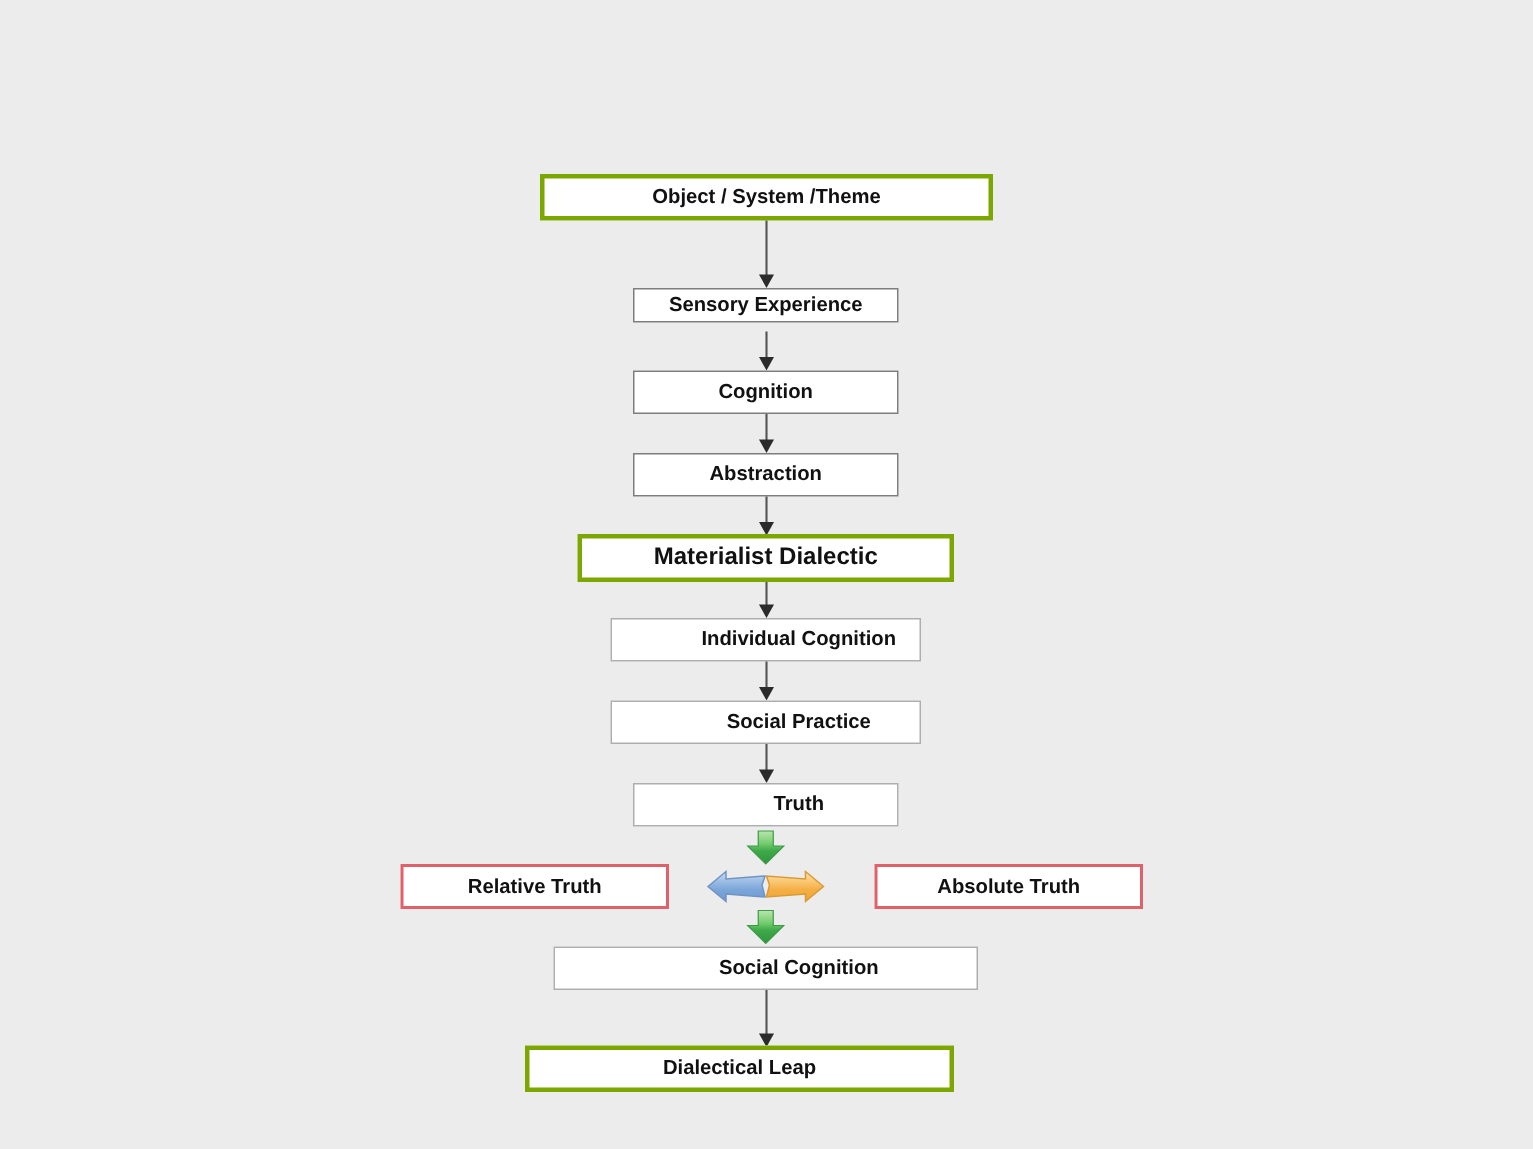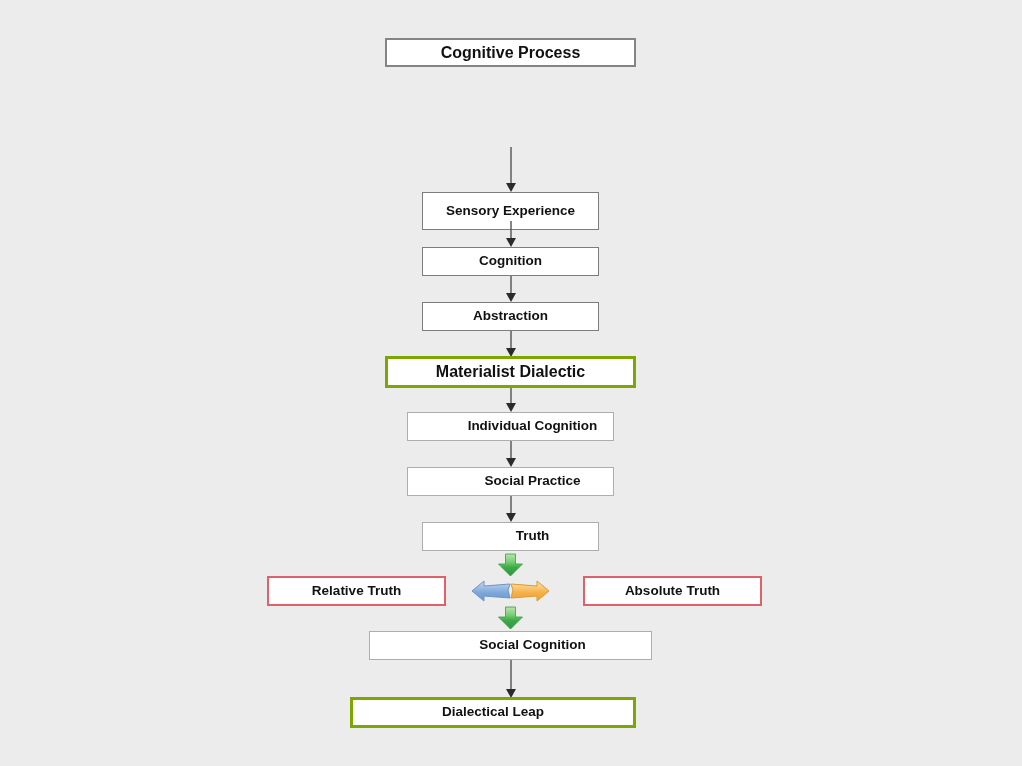--- a/index.html
+++ b/index.html
@@ -89,31 +89,31 @@
   .green-arrow { position: absolute; }
 
   
   .bidir { position: absolute; }
 </style>
 </head>
 <body>
 
 <div id="stage">
 
-  <div class="node title" style="left:385px; top:38px; width:251px; height:29px;">
-    <span>Cognitive Process</span>
-  </div>
-
+
+  <div class="node green" style="left:360px; top:116px; width:302px; height:31px;">
+    <span>Object / System /Theme</span>
+  </div>
 
   <svg class="conn" style="left:510px; top:147px; width:2px; height:45px;" viewBox="0 0 2 45">
     <line x1="1" y1="0" x2="1" y2="37"></line>
     <polygon points="-4,36 6,36 1,45"></polygon>
   </svg>
 
-  <div class="node gray-dark" style="left:422px; top:192px; width:177px; height:38px;text-align:right;">
+  <div class="node gray-dark" style="left:422px; top:192px; width:177px; height:23px;text-align:right;">
     <span>Sensory Experience</span>
   </div>
 
   <svg class="conn" style="left:510px; top:221px; width:2px; height:26px;" viewBox="0 0 2 26">
     <line x1="1" y1="0" x2="1" y2="18"></line>
     <polygon points="-4,17 6,17 1,26"></polygon>
   </svg>
 
   <div class="node gray-dark" style="left:422px; top:247px; width:177px; height:29px;">
     <span>Cognition</span>

